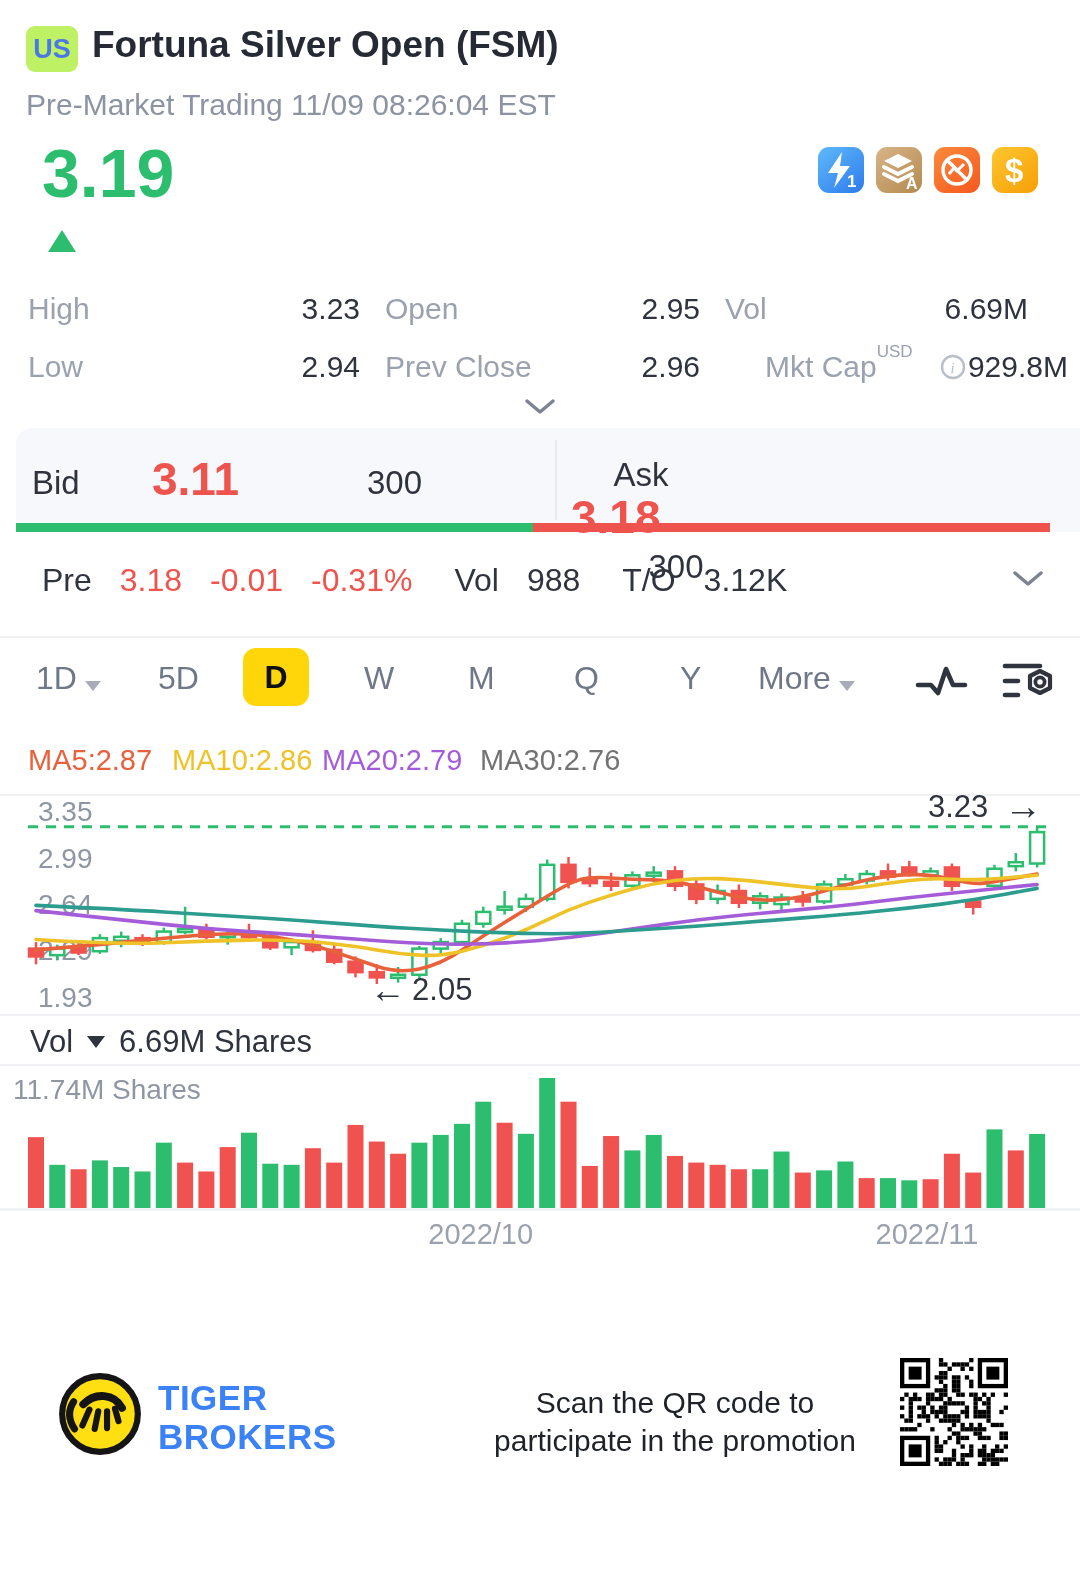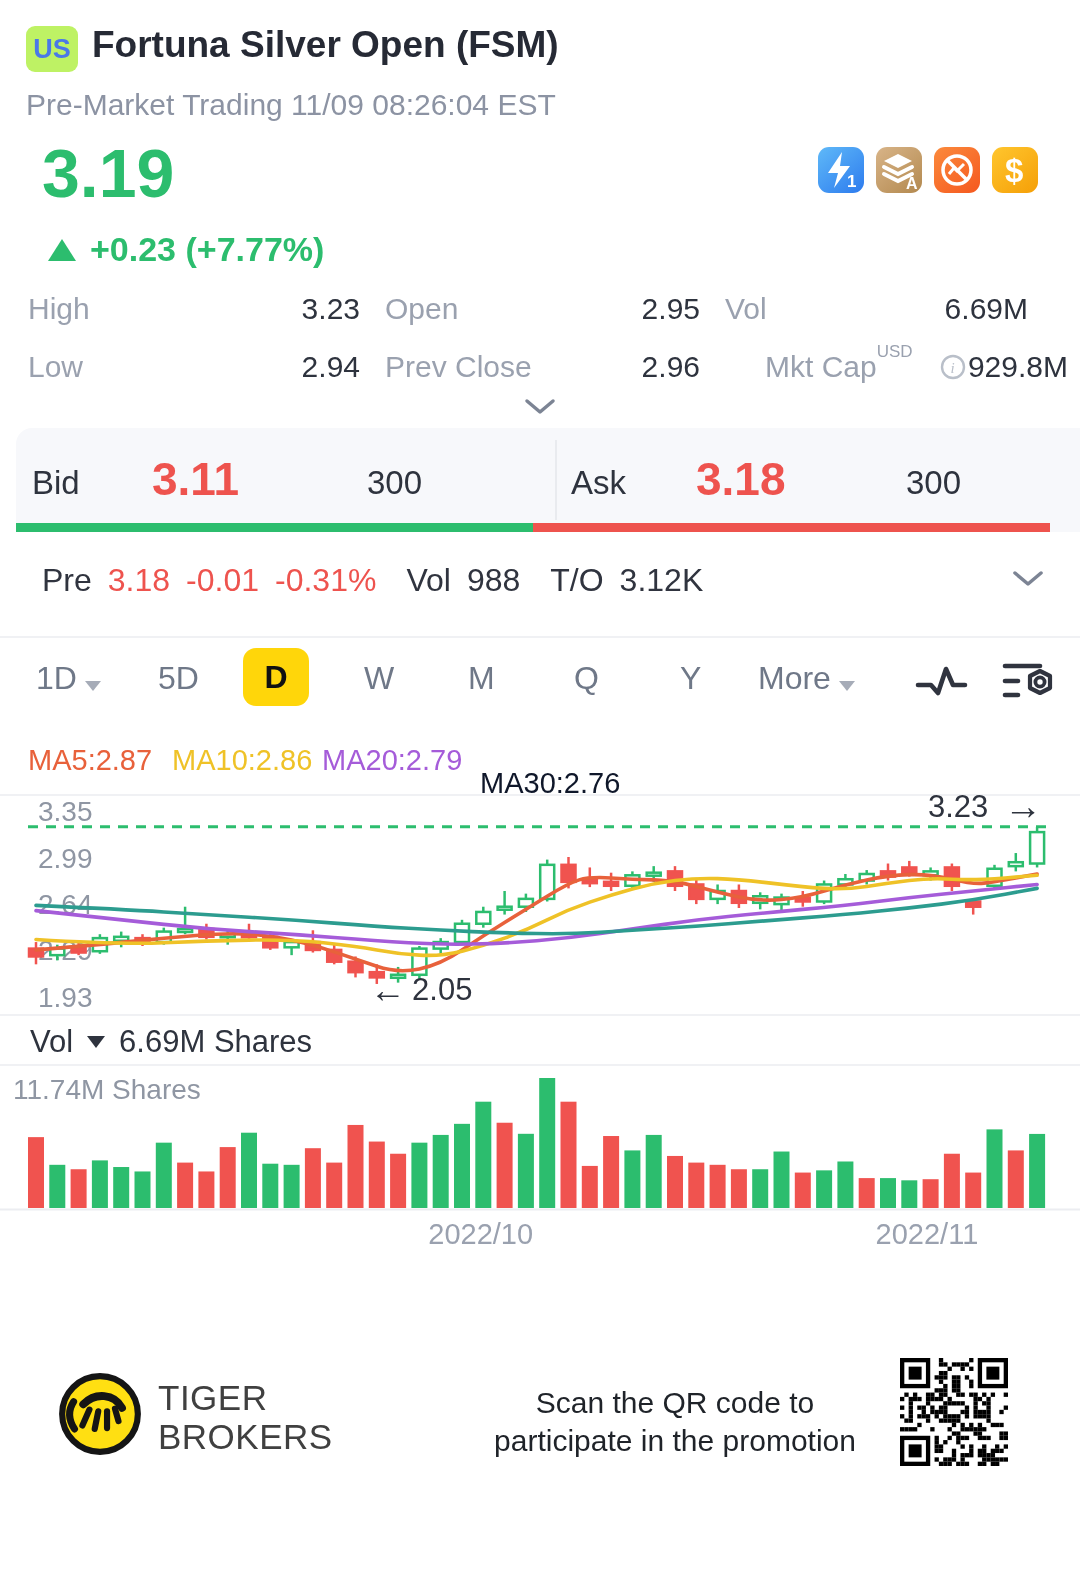--- a/index.html
+++ b/index.html
@@ -34,54 +34,53 @@
   .info-ic{display:inline-block;margin-right:2px;position:relative;top:3px;}
   
   .ob-panel{left:16px;top:428px;width:1080px;height:104px;background:#F7F8FB;border-radius:16px 16px 0 0;}
   .ob-text{position:absolute;top:28px;display:flex;align-items:center;}
   .ob-label{font-size:33px;color:#2E333E;}
   .ob-price{font-size:46px;font-weight:700;color:#EE534E;}
   .ob-size{font-size:33px;color:#2E333E;}
   .ob-bar{position:absolute;bottom:0;height:9px;}
   .ob-div{position:absolute;left:539px;top:12px;width:2px;height:80px;background:#E9EBEF;}
   
-  .pre-row{left:42px;top:562px;display:flex;align-items:center;gap:16px;font-size:32px;}
+  .pre-row{left:42px;top:562px;display:flex;align-items:center;gap:28px;font-size:32px;}
   
   .tab{font-size:32px;color:#6F7888;}
   .tab-active{background:#FFD60A;color:#111;font-weight:700;border-radius:13px;
       width:66px;height:58px;display:flex;align-items:center;justify-content:center;}
   .caret{width:0;height:0;border-left:8px solid transparent;border-right:8px solid transparent;
       border-top:10px solid #A6ACB8;display:inline-block;margin-left:8px;position:relative;top:2px;}
   
   .ma{font-size:29px;}
   
   .hr{background:#F0F1F4;height:2px;left:0;width:1080px;}
   
   .volhdr{left:30px;top:1024px;display:flex;align-items:center;gap:14px;font-size:31px;color:#2E333E;}
   .tri-dn-sm{width:0;height:0;border-left:9px solid transparent;border-right:9px solid transparent;border-top:12px solid #2E333E;}
   .axis-note{font-size:28px;color:#8F96A3;}
   .date-label{font-size:29px;color:#9AA1AF;}
   
-  .brand{left:158px;top:1378px;font-size:35px;font-weight:400;color:#404040;line-height:1.12;letter-spacing:0.5px;}
+  .brand{left:158px;top:1378px;font-size:35px;font-weight:700;color:#3b82f6;line-height:1.12;letter-spacing:0.5px;}
   .promo{left:430px;top:1384px;width:490px;text-align:center;font-size:30px;color:#1F2329;line-height:1.25;}
   svg{display:block;}
 </style>
 </head>
 <body>
 
 <div id="app">
 
   <div class="abs badge">US</div>
   <div class="abs title">Fortuna Silver Open (FSM)</div>
   <div class="abs session">Pre-Market Trading 11/09 08:26:04 EST</div>
 
   <div class="abs price">3.19</div>
   <div class="abs chg-row">
     <span class="tri-up"></span>
-    <span class="chg-txt">+0.23 (+7.77%)</span>
   </div>
 
   <div class="abs tiles">
     <div class="tile t-flash">
       <svg width="46" height="46" viewBox="0 0 46 46">
         <polygon points="24,5 10,26 20,26 16,41 32,19 22,19" fill="#fff"></polygon>
         <text x="29" y="40" font-size="17" font-weight="bold" fill="#fff" font-family="Liberation Sans, sans-serif">1</text>
       </svg>
     </div>
     <div class="tile t-layers">
@@ -141,21 +140,21 @@
         <polyline points="3,3 16,14 29,3" stroke="#7C8494" stroke-width="3.5" fill="none" stroke-linecap="round" stroke-linejoin="round"></polyline>
       </svg>
   </div>
 
   <div class="abs ob-panel">
     <div class="ob-text" style="left:16px;gap:0;">
       <span class="ob-label" style="width:120px;">Bid</span>
       <span class="ob-price" style="width:215px;position:relative;top:-4px;">3.11</span>
       <span class="ob-size">300</span>
     </div>
-    <div class="ob-text" style="left:555px;gap:0;">
+    <div class="ob-text" style="left:555px;gap:0;flex-direction:column;">
       <span class="ob-label" style="width:125px;">Ask</span>
       <span class="ob-price" style="width:210px;position:relative;top:-4px;">3.18</span>
       <span class="ob-size">300</span>
     </div>
     <div class="ob-div"></div>
     <div class="ob-bar" style="left:0;width:517px;background:#2CBD6E;"></div>
     <div class="ob-bar" style="left:517px;width:517px;background:#EE534E;"></div>
   </div>
 
   <div class="abs pre-row">
@@ -198,21 +197,21 @@
       <path d="M5 23 H18" stroke="#30343F" stroke-width="4.6" stroke-linecap="round"></path>
       <path d="M5 37 H18" stroke="#30343F" stroke-width="4.6" stroke-linecap="round"></path>
       <polygon points="40,13 50,18 50,30 40,35 30,30 30,18" stroke="#30343F" stroke-width="4.2" fill="none" stroke-linejoin="round"></polygon>
       <circle cx="40" cy="24" r="4.6" stroke="#30343F" stroke-width="3.8" fill="none"></circle>
     </svg>
   </div>
 
   <div class="abs ma" style="left: 28px; top: 744px; color: rgb(232, 97, 59);">MA5:2.87</div>
   <div class="abs ma" style="left: 172px; top: 744px; color: rgb(239, 194, 39);">MA10:2.86</div>
   <div class="abs ma" style="left: 322px; top: 744px; color: rgb(165, 92, 217);">MA20:2.79</div>
-  <div class="abs ma" style="left: 480px; top: 744px; color: #0f172a; margin-top: 23px;">MA30:2.76</div>
+  <div class="abs ma" style="left: 480px; top: 744px; color: #737373;">MA30:2.76</div>
 
   <div class="abs hr" style="top:794px;"></div>
   <svg id="price-chart" class="abs" style="left:0;top:796px;overflow:visible;" width="1080" height="218">
       <line x1="28" y1="30.870999999999995" x2="1052" y2="30.870999999999995" stroke="#2CBD6E" stroke-width="3" stroke-dasharray="10 8"></line>
       <text x="38" y="25.16299999999998" font-size="28" fill="#8F96A3" font-family="Liberation Sans, sans-serif">3.35</text>
       <text x="38" y="72.28699999999996" font-size="28" fill="#8F96A3" font-family="Liberation Sans, sans-serif">2.99</text>
       <text x="38" y="118.10199999999998" font-size="28" fill="#8F96A3" font-family="Liberation Sans, sans-serif">2.64</text>
       <text x="38" y="163.917" font-size="28" fill="#8F96A3" font-family="Liberation Sans, sans-serif">2.29</text>
       <text x="38" y="211.041" font-size="28" fill="#8F96A3" font-family="Liberation Sans, sans-serif">1.93</text>
       <line x1="36" y1="146.063" x2="36" y2="168.31599999999997" stroke="#F0534F" stroke-width="2.5"></line>

